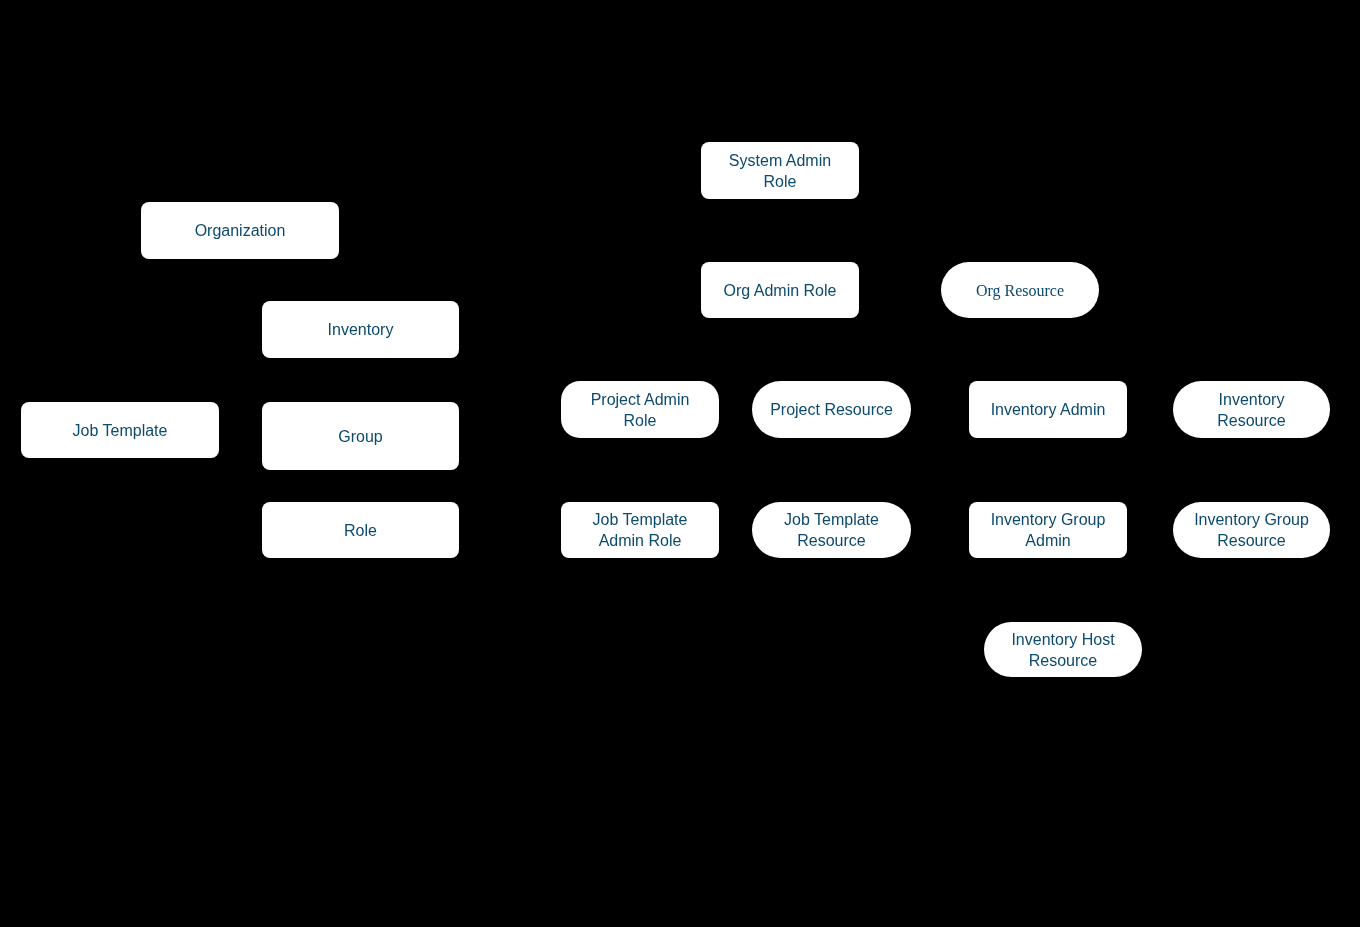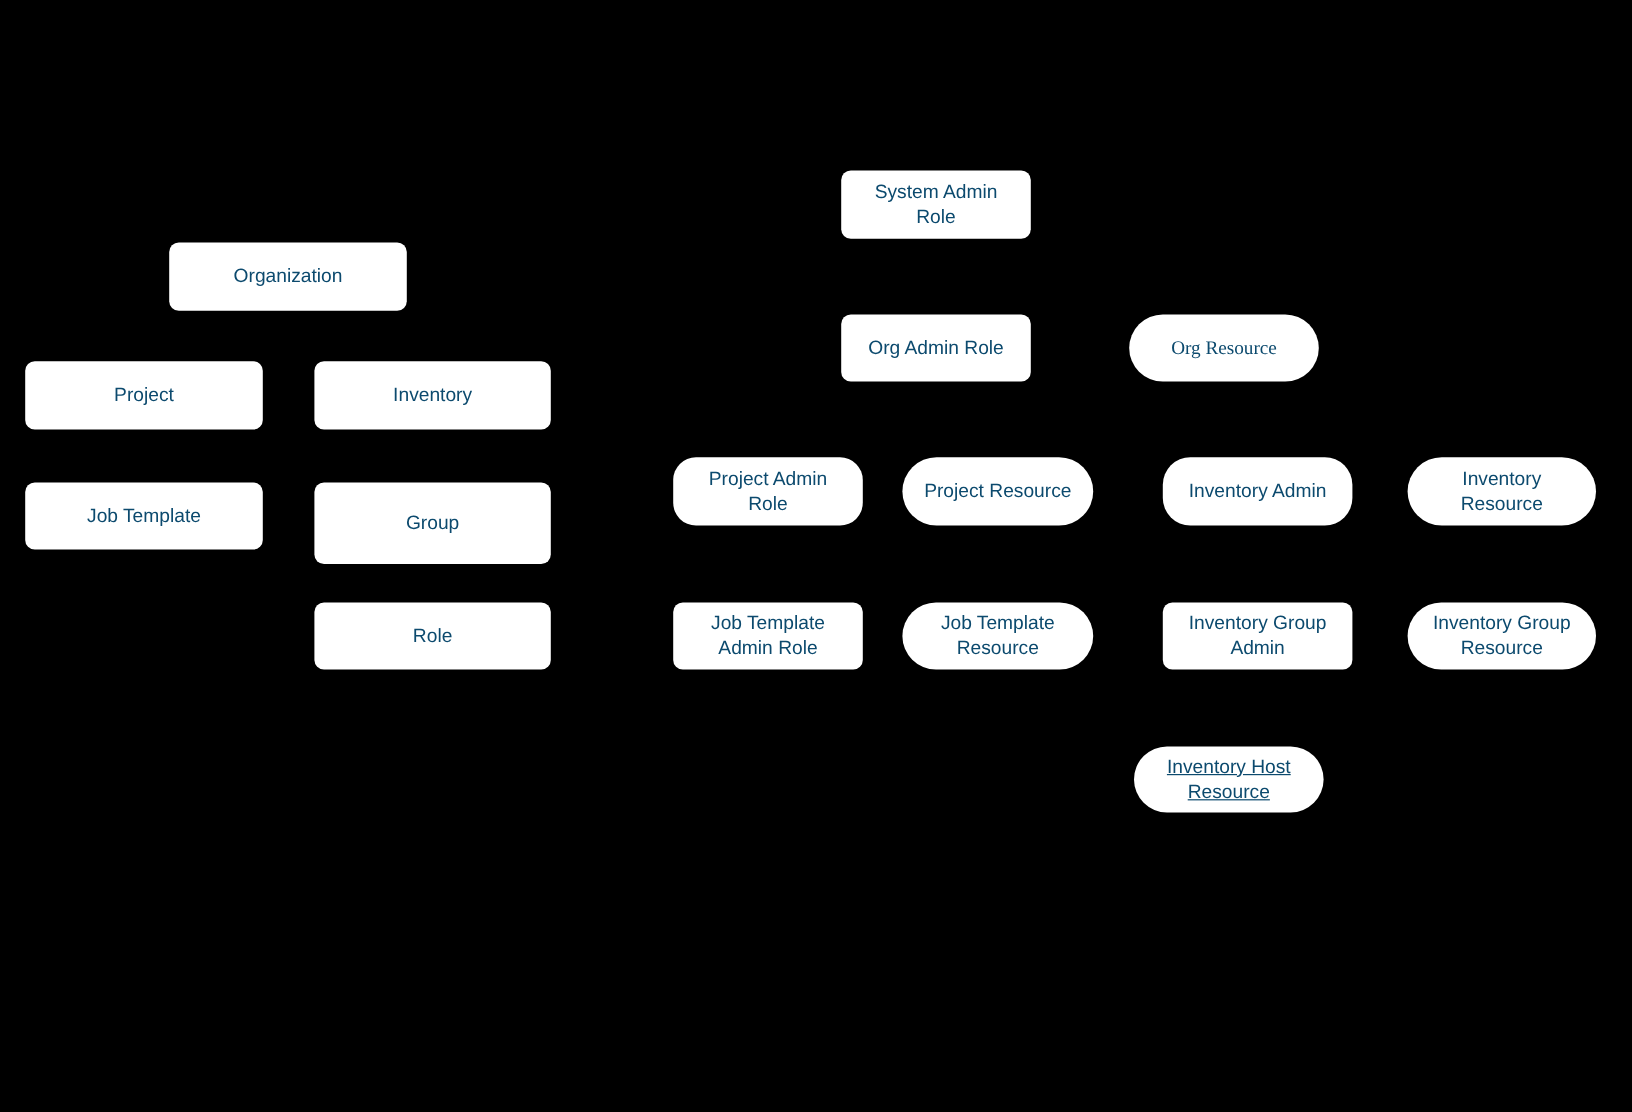--- a/index.html
+++ b/index.html
@@ -33,21 +33,20 @@
     border-radius: 28.5px;
   }
 </style>
 </head>
 <body>
 
 <div class="canvas">
 
   <div class="node rect" style="left:141px; top:202px; width:198px; height:57px;">Organization</div>
 
-  <div class="node rect" style="left:21px; top:301px; width:198px; height:57px;">Project</div>
 
   <div class="node rect" style="left:262px; top:301px; width:197px; height:57px;">Inventory</div>
 
   <div class="node rect" style="left:21px; top:402px; width:198px; height:56px;">Job Template</div>
 
   <div class="node rect" style="left:262px; top:402px; width:197px; height:68px;">Group</div>
 
   <div class="node rect" style="left:262px; top:502px; width:197px; height:56px;">Role</div>
 
   <div class="node rect" style="left:701px; top:142px; width:158px; height:57px;">System Admin
@@ -55,33 +54,33 @@
 
   <div class="node rect" style="left:701px; top:262px; width:158px; height:56px;">Org Admin Role</div>
 
   <div class="node stadium" style="left:941px; top:262px; width:158px; height:56px;font-family:Liberation Serif, serif;">Org Resource</div>
 
   <div class="node rect" style="left:561px; top:381px; width:158px; height:57px;border-radius:19px;">Project Admin
 Role</div>
 
   <div class="node stadium" style="left:752px; top:381px; width:159px; height:57px;">Project Resource</div>
 
-  <div class="node rect" style="left:969px; top:381px; width:158px; height:57px;border-radius:23px;">Inventory Admin</div>
+  <div class="node rect" style="left:969px; top:381px; width:158px; height:57px;">Inventory Admin</div>
 
   <div class="node stadium" style="left:1173px; top:381px; width:157px; height:57px;">Inventory
 Resource</div>
 
   <div class="node rect" style="left:561px; top:502px; width:158px; height:56px;">Job Template
 Admin Role</div>
 
   <div class="node stadium" style="left:752px; top:502px; width:159px; height:56px;">Job Template
 Resource</div>
 
   <div class="node rect" style="left:969px; top:502px; width:158px; height:56px;">Inventory Group
 Admin</div>
 
   <div class="node stadium" style="left:1173px; top:502px; width:157px; height:56px;">Inventory Group
 Resource</div>
 
-  <div class="node stadium" style="left:945px; top:622px; width:158px; height:55px;text-decoration:underline;">Inventory Host
+  <div class="node stadium" style="left:984px; top:622px; width:158px; height:55px;">Inventory Host
 Resource</div>
 
 </div>
 
 </body></html>

